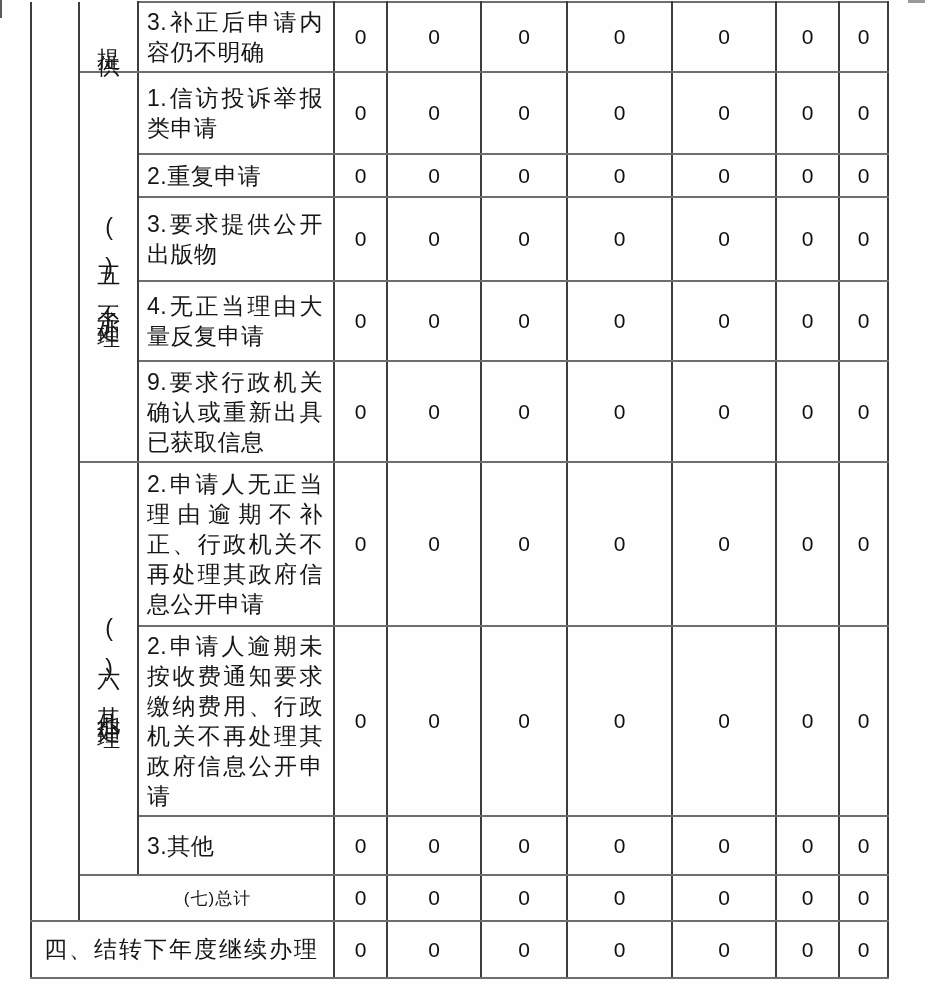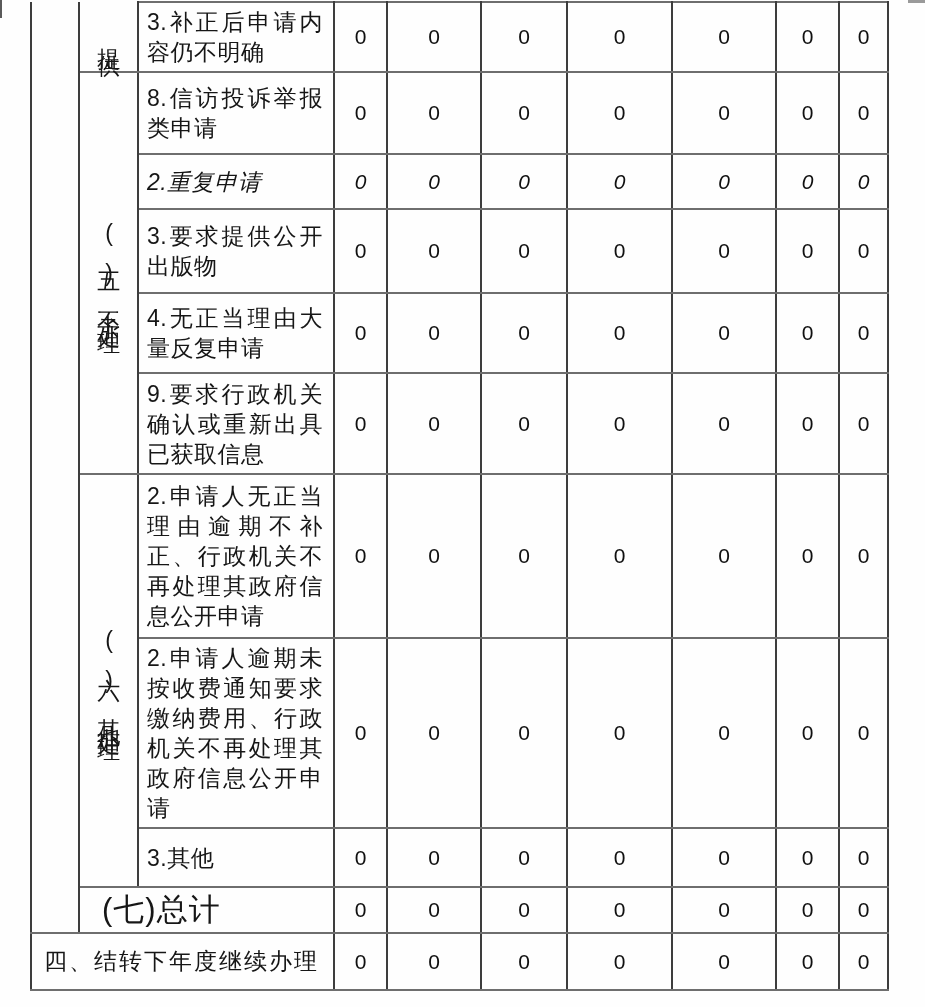--- a/index.html
+++ b/index.html
@@ -68,33 +68,34 @@
     text-orientation: upright;
     letter-spacing: 7px;
     line-height: 1.1;
   }
   td.value-cell {
     text-align: center;
     font-size: 21px;
     color: #101010;
   }
   td.total-label {
-    font-size: 31px;
+    font-size: 17px;
     padding-left: 22px;
     letter-spacing: 1px;
+    text-align: center;
   }
   td.carry-label {
     font-size: 23px;
     padding-left: 12px;
     letter-spacing: 2px;
   }
   
   tr.r1  { height: 63px; }
   tr.r2  { height: 82px; }
-  tr.r3  { height: 55px; font-style: italic; }
+  tr.r3  { height: 43px; }
   tr.r4  { height: 84px; padding-left: 17px; }
   tr.r5  { height: 80px; }
   tr.r6  { height: 101px; }
   tr.r7  { height: 164px; }
   tr.r8  { height: 185px; margin-left: 26px; }
   tr.r9  { height: 59px; margin-left: 36px; }
   tr.r10 { height: 46px; }
   tr.r11 { height: 57px; }
 </style>
 </head>
@@ -127,21 +128,21 @@
       <td class="value-cell">0</td>
       <td class="value-cell">0</td>
       <td class="value-cell">0</td>
       <td class="value-cell">0</td>
       <td class="value-cell">0</td>
       <td class="value-cell">0</td>
     </tr>
 
     <tr class="r2">
       <td class="vlabel" rowspan="5"><span class="vtext">(五)不予处理</span></td>
-      <td class="label-cell">8.信访投诉举报类申请</td>
+      <td class="label-cell">1.信访投诉举报类申请</td>
       <td class="value-cell">0</td>
       <td class="value-cell">0</td>
       <td class="value-cell">0</td>
       <td class="value-cell">0</td>
       <td class="value-cell">0</td>
       <td class="value-cell">0</td>
       <td class="value-cell">0</td>
     </tr>
     <tr class="r3">
       <td class="label-cell">2.重复申请</td>

